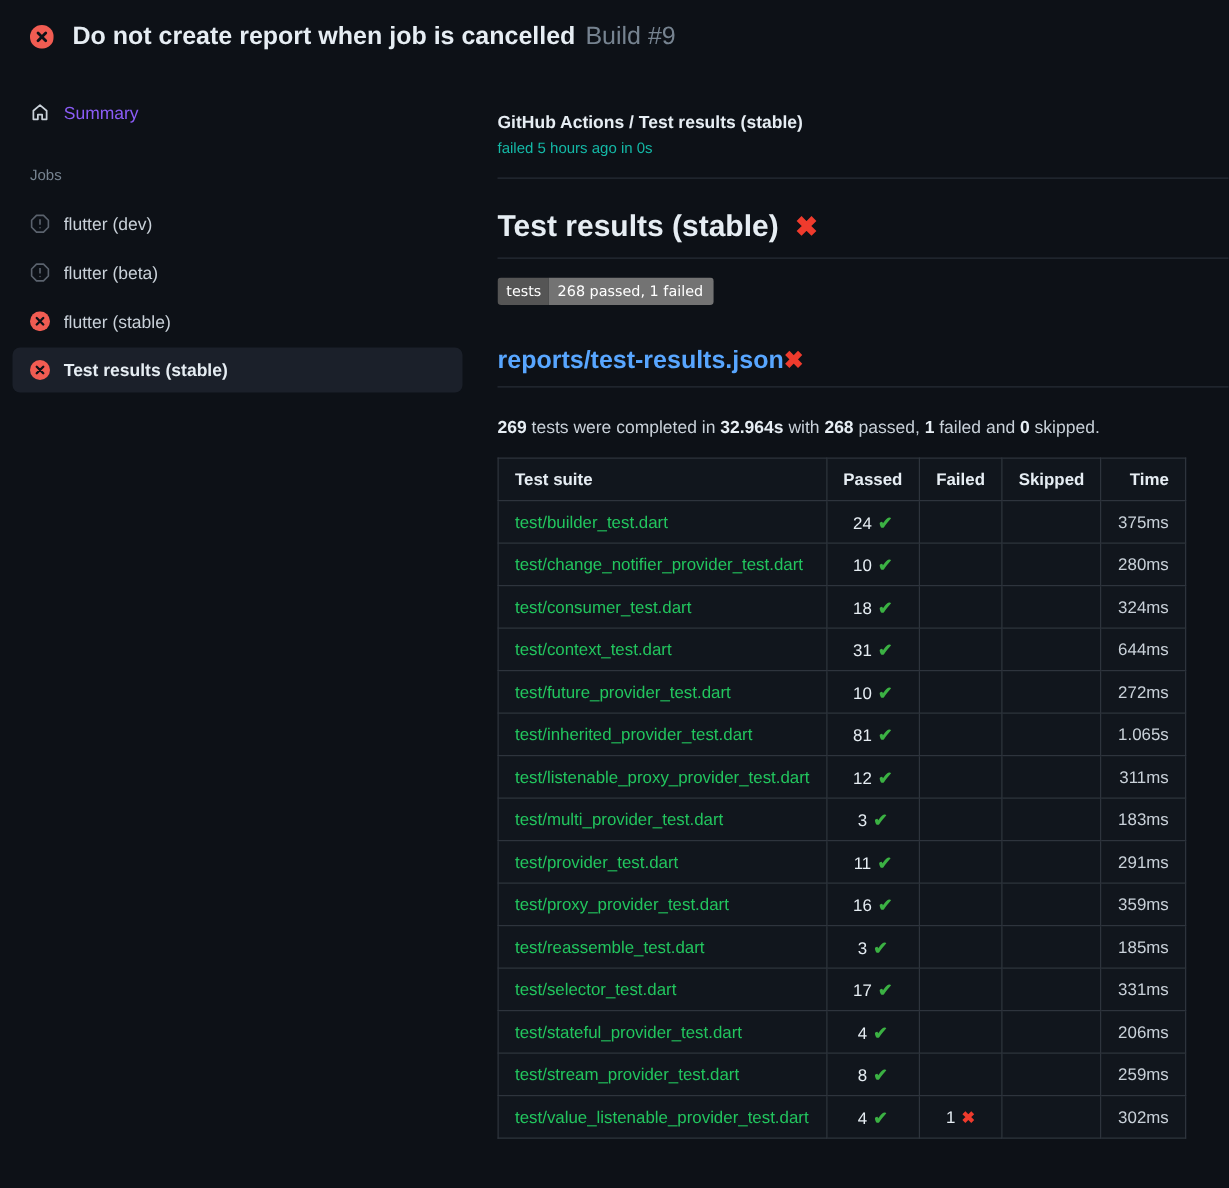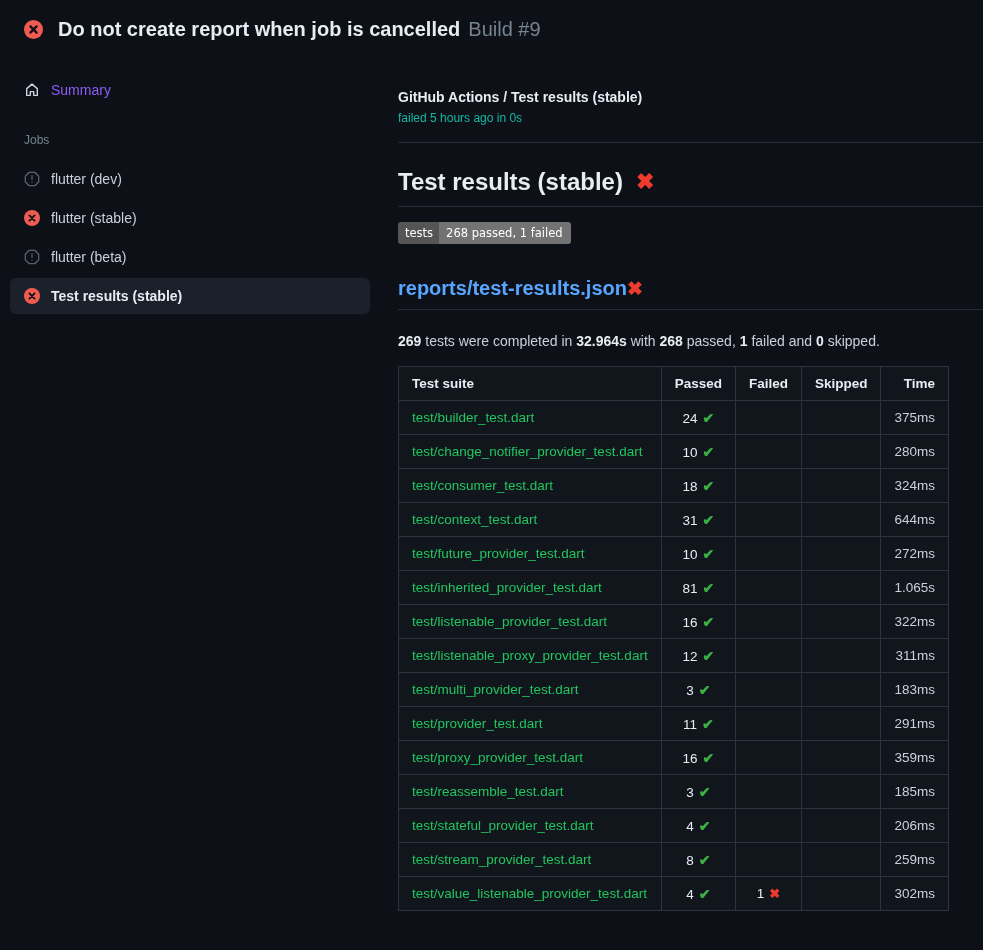--- a/index.html
+++ b/index.html
@@ -192,36 +192,36 @@
             <svg viewBox="0 0 16 16" fill="none" stroke="#5a626d" stroke-width="1.3">
               <path d="M5.2 1.3 h5.6 l3.9 3.9 v5.6 l-3.9 3.9 H5.2 L1.3 10.8 V5.2 Z" stroke-linejoin="round"></path>
               <line x1="8" y1="4.3" x2="8" y2="8.7"></line>
               <circle cx="8" cy="11.2" r="0.6" fill="#5a626d" stroke="none"></circle>
             </svg>
           </span>
           <span>flutter (dev)</span>
         </div>
         <div class="job-item">
           <span class="icon">
-            <svg viewBox="0 0 16 16">
-              <circle cx="8" cy="8" r="8" fill="#f15c52"></circle>
-              <path d="M5.4 5.4 L10.6 10.6 M10.6 5.4 L5.4 10.6" stroke="#0d1117" stroke-width="1.9" stroke-linecap="round"></path>
-            </svg>
-          </span>
-          <span>flutter (stable)</span>
-        </div>
-        <div class="job-item">
-          <span class="icon">
             <svg viewBox="0 0 16 16" fill="none" stroke="#5a626d" stroke-width="1.3">
               <path d="M5.2 1.3 h5.6 l3.9 3.9 v5.6 l-3.9 3.9 H5.2 L1.3 10.8 V5.2 Z" stroke-linejoin="round"></path>
               <line x1="8" y1="4.3" x2="8" y2="8.7"></line>
               <circle cx="8" cy="11.2" r="0.6" fill="#5a626d" stroke="none"></circle>
             </svg>
           </span>
           <span>flutter (beta)</span>
+        </div>
+        <div class="job-item">
+          <span class="icon">
+            <svg viewBox="0 0 16 16">
+              <circle cx="8" cy="8" r="8" fill="#f15c52"></circle>
+              <path d="M5.4 5.4 L10.6 10.6 M10.6 5.4 L5.4 10.6" stroke="#0d1117" stroke-width="1.9" stroke-linecap="round"></path>
+            </svg>
+          </span>
+          <span>flutter (stable)</span>
         </div>
         <div class="job-item selected">
           <span class="icon">
             <svg viewBox="0 0 16 16">
               <circle cx="8" cy="8" r="8" fill="#f15c52"></circle>
               <path d="M5.4 5.4 L10.6 10.6 M10.6 5.4 L5.4 10.6" stroke="#0d1117" stroke-width="1.9" stroke-linecap="round"></path>
             </svg>
           </span>
           <span>Test results (stable)</span>
         </div>
@@ -306,27 +306,20 @@
             <td class="time-cell">272ms</td>
           </tr>
           <tr>
             <td class="suite-cell"><a href="#">test/inherited_provider_test.dart</a></td>
             <td class="num-cell"><span>81</span><span class="check-glyph">✔</span></td>
             <td class="num-cell"></td>
             <td class="num-cell"></td>
             <td class="time-cell">1.065s</td>
           </tr>
           <tr>
-            <td class="suite-cell"><a href="#">test/listenable_provider_test.dart</a></td>
-            <td class="num-cell"><span>16</span><span class="check-glyph">✔</span></td>
-            <td class="num-cell"></td>
-            <td class="num-cell"></td>
-            <td class="time-cell">322ms</td>
-          </tr>
-          <tr>
             <td class="suite-cell"><a href="#">test/listenable_proxy_provider_test.dart</a></td>
             <td class="num-cell"><span>12</span><span class="check-glyph">✔</span></td>
             <td class="num-cell"></td>
             <td class="num-cell"></td>
             <td class="time-cell">311ms</td>
           </tr>
           <tr>
             <td class="suite-cell"><a href="#">test/multi_provider_test.dart</a></td>
             <td class="num-cell"><span>3</span><span class="check-glyph">✔</span></td>
             <td class="num-cell"></td>
@@ -346,20 +339,27 @@
             <td class="num-cell"></td>
             <td class="num-cell"></td>
             <td class="time-cell">359ms</td>
           </tr>
           <tr>
             <td class="suite-cell"><a href="#">test/reassemble_test.dart</a></td>
             <td class="num-cell"><span>3</span><span class="check-glyph">✔</span></td>
             <td class="num-cell"></td>
             <td class="num-cell"></td>
             <td class="time-cell">185ms</td>
+          </tr>
+          <tr>
+            <td class="suite-cell"><a href="#">test/selector_test.dart</a></td>
+            <td class="num-cell"><span>17</span><span class="check-glyph">✔</span></td>
+            <td class="num-cell"></td>
+            <td class="num-cell"></td>
+            <td class="time-cell">331ms</td>
           </tr>
           <tr>
             <td class="suite-cell"><a href="#">test/stateful_provider_test.dart</a></td>
             <td class="num-cell"><span>4</span><span class="check-glyph">✔</span></td>
             <td class="num-cell"></td>
             <td class="num-cell"></td>
             <td class="time-cell">206ms</td>
           </tr>
           <tr>
             <td class="suite-cell"><a href="#">test/stream_provider_test.dart</a></td>

